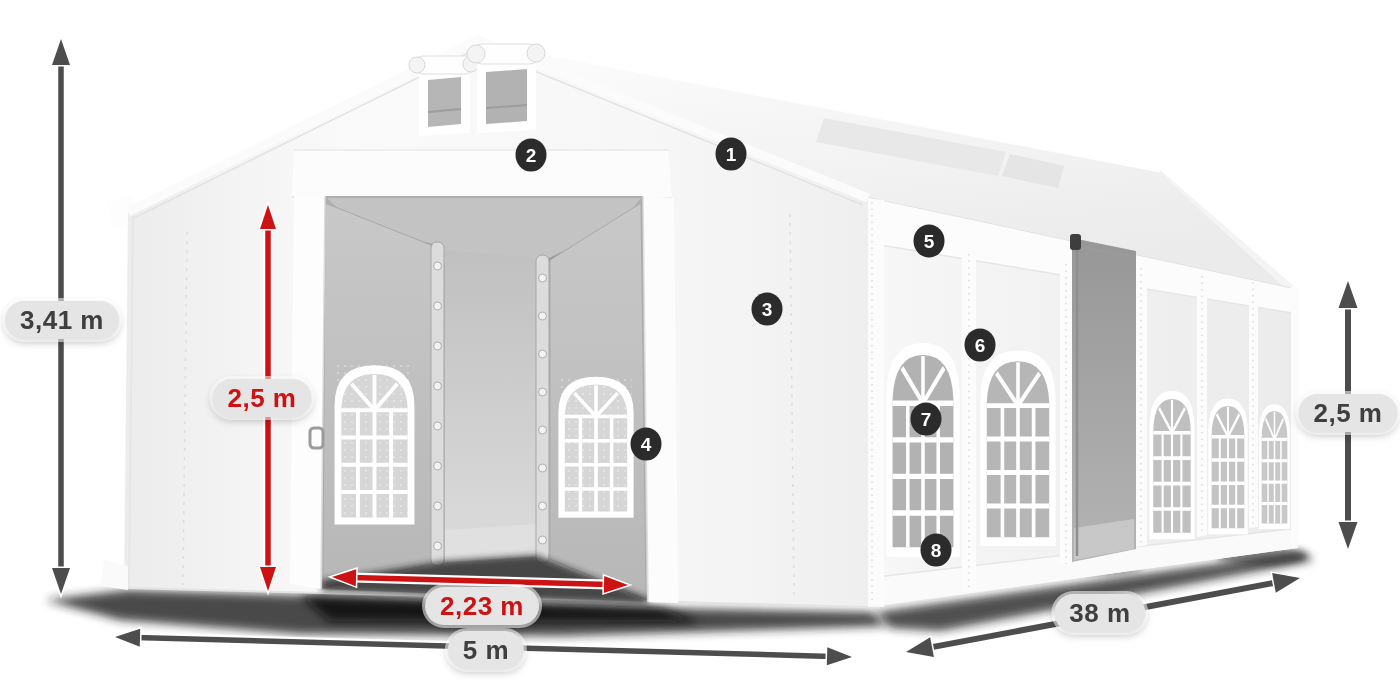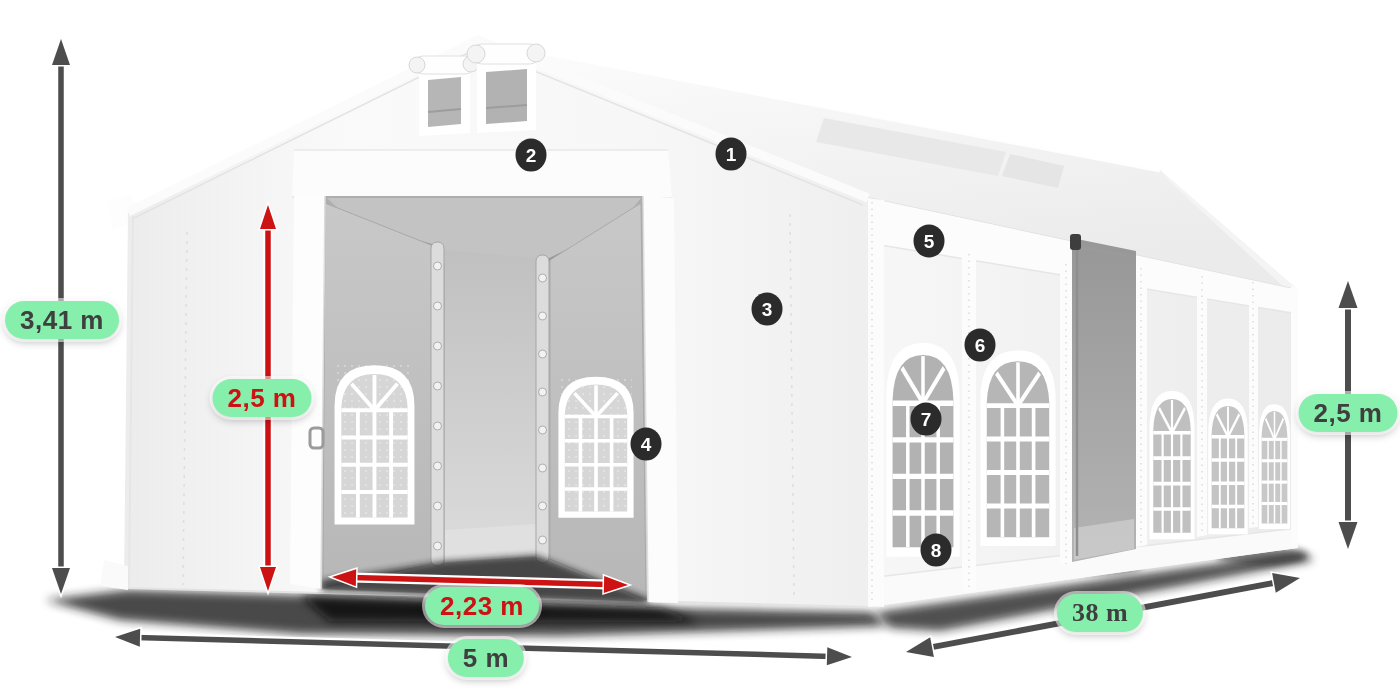--- a/index.html
+++ b/index.html
@@ -1,32 +1,32 @@
 <!DOCTYPE html>
 <html><head>
 <meta charset="utf-8">
 <style>
   html,body{margin:0;padding:0;background:#fff;}
   .stage{position:relative;width:1400px;height:700px;background:#ffffff;overflow:hidden;
          font-family:"Liberation Sans",sans-serif;}
   .stage svg{position:absolute;left:0;top:0;}
-  .dim-label{position:absolute;transform:translate(-50%,-50%);background:#86efac;border-radius:20px;
+  .dim-label{position:absolute;transform:translate(-50%,-50%);background:#e5e5e5;border-radius:20px;
              height:38px;display:flex;align-items:center;justify-content:center;padding:0 15px;
              font-weight:bold;font-size:26px;color:#3f3f3f;letter-spacing:.5px;white-space:nowrap;
              box-shadow:0 0 0 3px rgba(255,255,255,.55), 0 3px 8px rgba(0,0,0,.28);z-index:5;}
   .dim-label.red{color:#cc1213;}
   .marker{position:absolute;transform:translate(-50%,-50%);width:31px;height:33px;border-radius:50%;
           background:#2b2b2b;color:#fff;display:flex;align-items:center;justify-content:center;
           font-weight:bold;font-size:19px;z-index:4;}
   
   .p-total-h{left:62px;top:320px;}
   .p-door-h{left:262px;top:398px;}
   .p-door-w{left:482px;top:606px;}
-  .p-width{left:486px;top:650px;margin-top:8px;}
-  .p-length{left:1100px;top:613px;font-family:Liberation Serif, serif;}
+  .p-width{left:486px;top:650px;}
+  .p-length{left:1100px;top:613px;}
   .p-side-h{left:1348px;top:413px;}
   
   .m1{left:731px;top:154px;}  .m2{left:531px;top:155px;}
   .m3{left:767px;top:309px;}  .m4{left:646px;top:444px;}
   .m5{left:929px;top:241px;}  .m6{left:980px;top:345px;}
   .m7{left:926px;top:419px;}  .m8{left:936px;top:550px;}
 </style>
 </head>
 <body>
 

